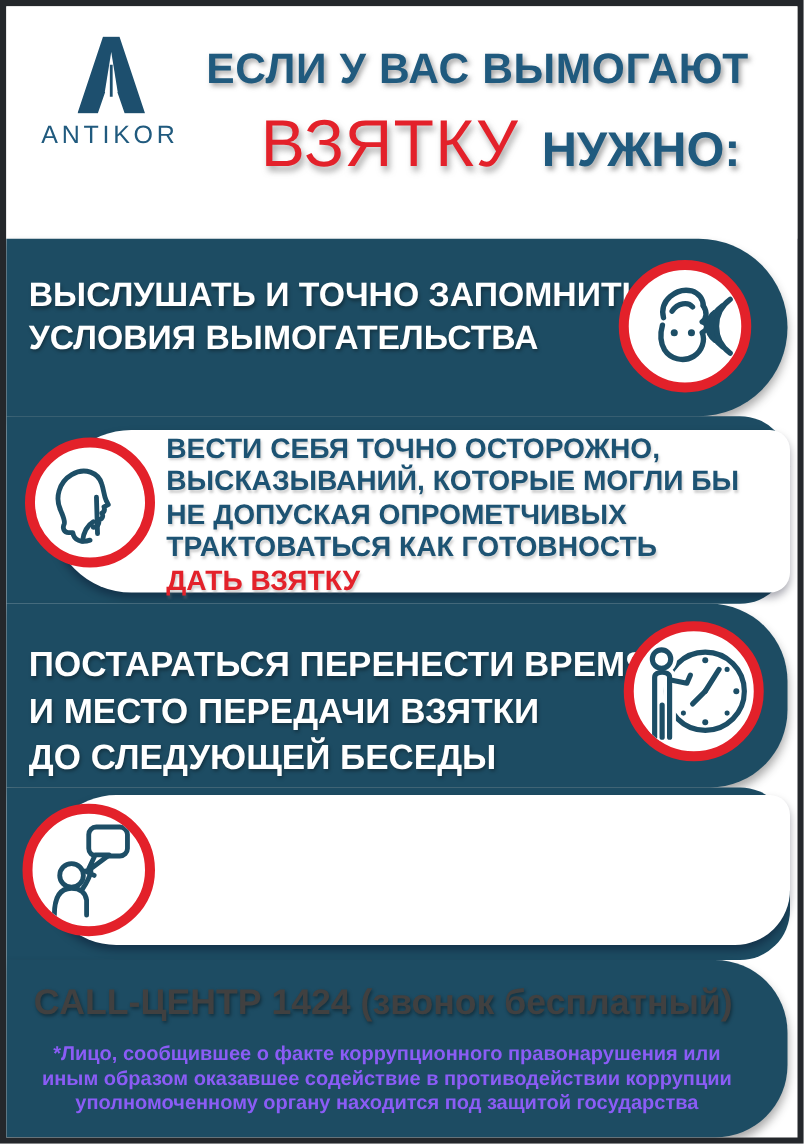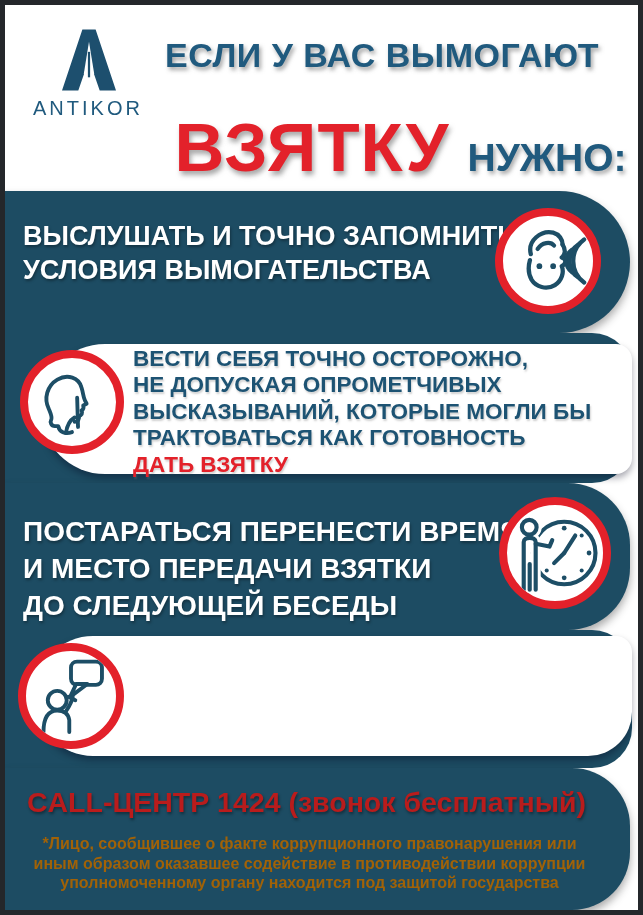--- a/index.html
+++ b/index.html
@@ -22,22 +22,22 @@
   .band{position:absolute;left:0;right:0;}
   
   .header{top:0;height:186px;background:#fff;}
   .logo{position:absolute;left:28px;top:24px;width:112px;}
   .logo svg{display:block;margin:0 auto;}
   .brand{margin-top:6px;font-size:20px;letter-spacing:3px;color:var(--steel);font-weight:400;}
   .title{position:absolute;left:160px;right:2px;top:30px;text-align:left;}
   .title-l1{font-size:34px;font-weight:bold;color:var(--steel);letter-spacing:.5px;line-height:40px;
             text-shadow:2px 3px 4px rgba(105,105,105,.6);}
   .title-l2{margin-top:8px;display:flex;justify-content:center;align-items:baseline;gap:18px;}
-  .title-red{font-size:69px;font-weight:bold;color:var(--red);letter-spacing:1px;line-height:66px;
-             text-shadow:2px 4px 5px rgba(110,110,110,.6);margin-top:32px;}
+  .title-red{font-size:53px;font-weight:normal;color:var(--red);letter-spacing:1px;line-height:66px;
+             text-shadow:2px 4px 5px rgba(110,110,110,.6);}
   .title-rest{font-size:39px;font-weight:bold;color:var(--steel);
               text-shadow:2px 3px 4px rgba(110,110,110,.6);}
   
   .bandA{top:186px;height:142px;}
   .bandB{top:328px;height:150px;}
   .bandC{top:478px;height:147px;}
   .bandD{top:625px;height:138px;}
   .footer{top:763px;height:142px;}
   .dark-pill{position:absolute;top:0;bottom:0;left:0;right:8px;background:var(--navy);
              box-shadow:0 5px 8px rgba(40,40,40,.40);}
@@ -53,23 +53,23 @@
   .lines{position:absolute;font-weight:bold;}
   .lines.light{color:#ffffff;text-shadow:1px 2px 3px rgba(0,0,0,.35);}
   .lines.inky{color:var(--ink);text-shadow:1px 2px 2px rgba(120,120,120,.35);}
   .bandA .lines{left:18px;top:28px;font-size:27px;line-height:34px;}
   .bandB .lines{left:128px;top:13px;font-size:22.5px;line-height:26.4px;}
   .bandC .lines{left:18px;top:30px;font-size:28px;line-height:37px;}
   .bandD .lines{left:130px;top:26px;font-size:27px;line-height:41px;}
   .ln-red{color:var(--red);}
   
   .hotline{position:absolute;left:0;right:30px;top:18px;text-align:center;
-           font-size:28.5px;font-weight:bold;color:#b91c1c;text-shadow:1px 2px 3px rgba(0,0,0,.4);}
+           font-size:28.5px;font-weight:bold;color:#404040;text-shadow:1px 2px 3px rgba(0,0,0,.4);}
   .footnote{position:absolute;left:26px;right:50px;top:66px;text-align:center;
-            font-size:16px;line-height:19.5px;font-weight:bold;color:#a16207;}
+            font-size:16px;line-height:19.5px;font-weight:bold;color:#8b5cf6;}
   
   .icon-circle{position:absolute;box-sizing:border-box;background:#fff;
                border:8px solid var(--red);border-radius:50%;
                display:flex;align-items:center;justify-content:center;overflow:hidden;}
   .icon-circle svg{display:block;}
   .ic1{left:490px;top:17px;width:106px;height:106px;}
   .ic2{left:15px;top:17px;width:104px;height:104px;}
   .ic3{left:494px;top:14px;width:112px;height:112px;}
   .ic4{left:13px;top:13px;width:106px;height:106px;}
   .stroke{fill:none;stroke:#1d4e66;stroke-width:5;stroke-linecap:round;stroke-linejoin:round;}
@@ -118,22 +118,22 @@
         <path class="stroke" d="M92,25 A31,31 0 0 0 92,75"></path>
       </svg>
     </div>
   </div>
 
   <div class="band bandB">
     <div class="dark-bg"></div>
     <div class="white-pill"></div>
     <div class="lines inky">
       <div>ВЕСТИ СЕБЯ ТОЧНО ОСТОРОЖНО,</div>
+      <div>ВЫСКАЗЫВАНИЙ, КОТОРЫЕ МОГЛИ БЫ</div>
       <div>НЕ ДОПУСКАЯ ОПРОМЕТЧИВЫХ</div>
-      <div>ВЫСКАЗЫВАНИЙ, КОТОРЫЕ МОГЛИ БЫ</div>
       <div>ТРАКТОВАТЬСЯ КАК ГОТОВНОСТЬ</div>
       <div class="ln-red">ДАТЬ ВЗЯТКУ</div>
     </div>
     <div class="icon-circle ic2">
       <svg width="86" height="86" viewBox="0 0 100 100">
         <path class="stroke-thin" d="M50,85 C42,88 35,85 34,78 L30,78 C26,78 24,74 26,70 C27,67 25,63 23,58 C17,46 21,31 33,24 C45,17 58,22 61,33 C63,39 63,44 65,48 L67,52 L63,54 C64,57 63,59 61,60 C63,63 61,66 58,66 C59,70 57,73 53,73"></path>
         <path class="stroke-thin" d="M56,45 L57,79"></path>
         <path class="stroke-thin" d="M43,86 C44,78 48,71 53,68"></path>
       </svg>
     </div>

